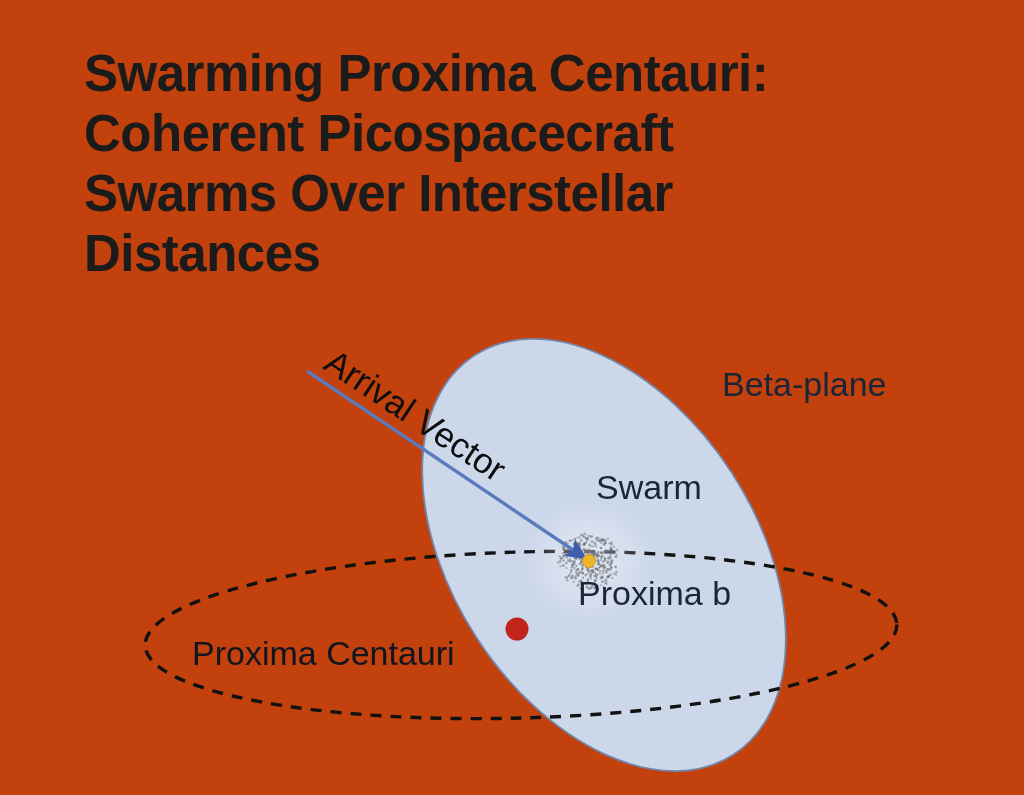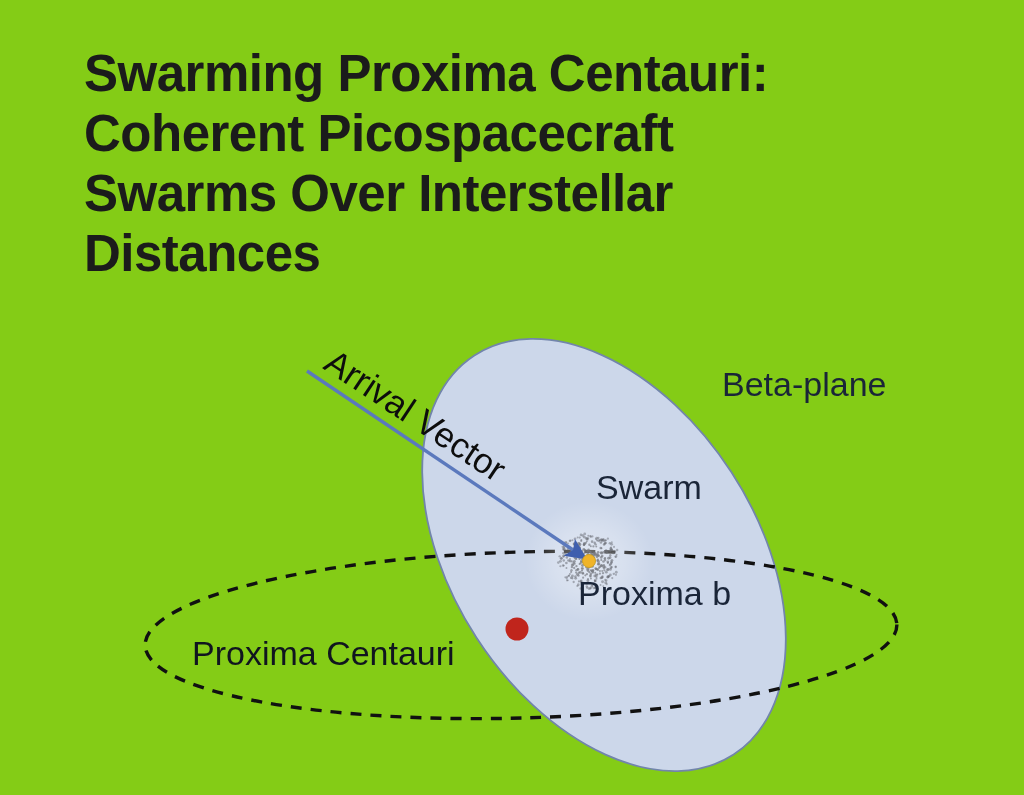--- a/index.html
+++ b/index.html
@@ -11,21 +11,21 @@
     width: 1024px;
     height: 795px;
     position: relative;
     overflow: hidden;
     font-family: "Liberation Sans", sans-serif;
   }
   #page {
     position: relative;
     width: 1024px;
     height: 795px;
-    background: #84cc16;
+    background: #c2410c;
   }
   #article-title {
     position: absolute;
     left: 84px;
     top: 10px;
     width: 790px;
     font-family: "Liberation Sans", sans-serif;
     font-weight: bold;
     font-size: 51px;
     line-height: 60px;

